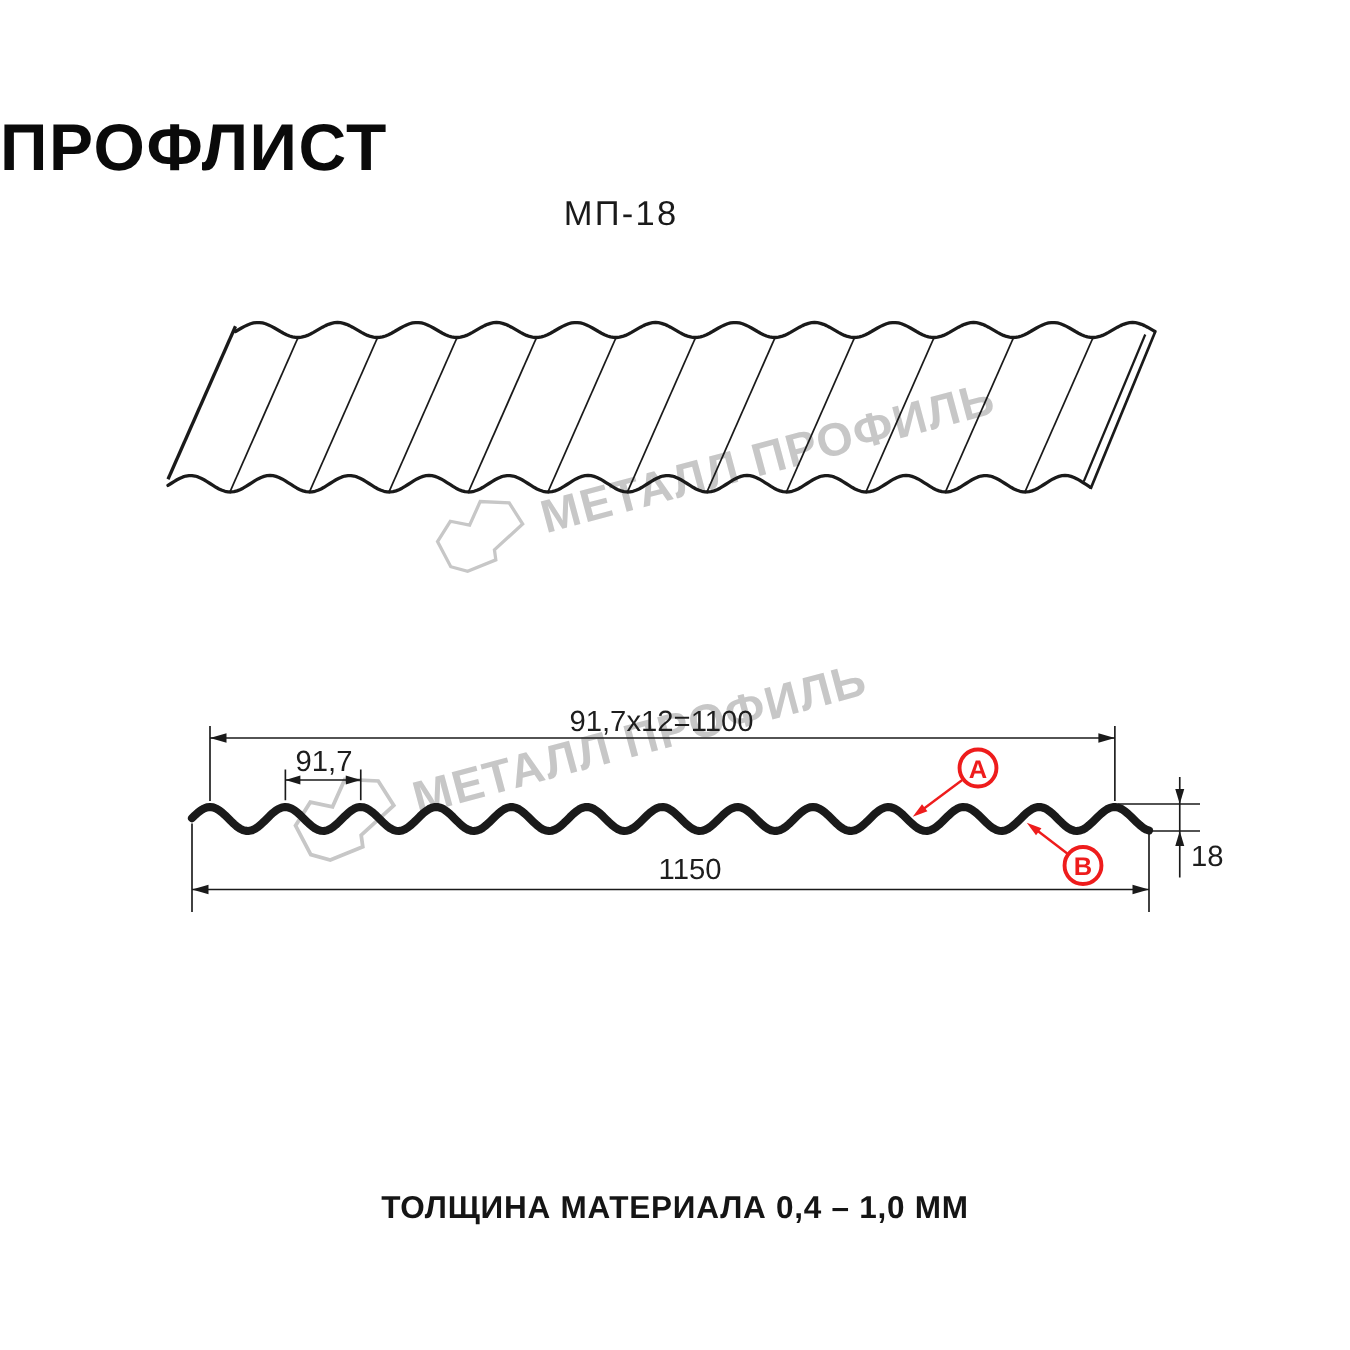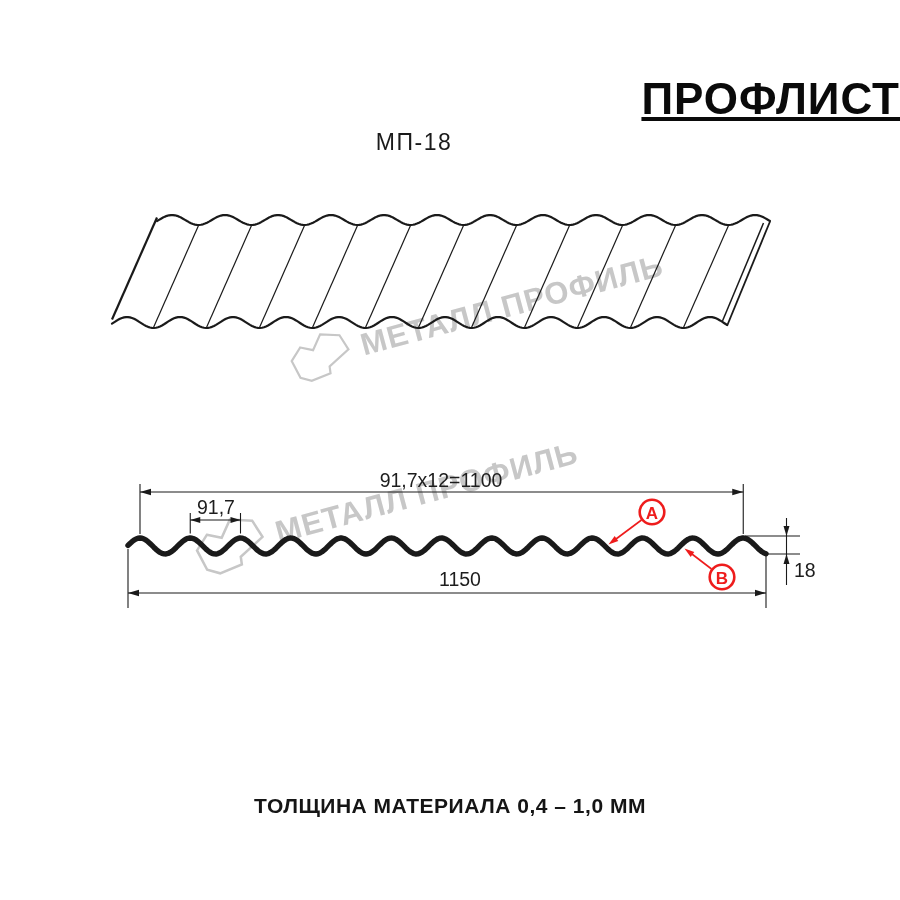--- a/index.html
+++ b/index.html
@@ -1,21 +1,21 @@
 <!DOCTYPE html>
 <html><head>
 <meta charset="utf-8">
 <style>
   html,body{margin:0;padding:0;background:#fff;}
   body{width:900px;height:900px;position:relative;overflow:hidden;
        font-family:"Liberation Sans",sans-serif;color:#111;}
   .abs{position:absolute;}
 
-  .page-title{left:0;top:74px;width:900px;text-align:right;
-    font-size:44px;font-weight:900;letter-spacing:1px;color:#0a0a0a;text-decoration:underline;}
+  .page-title{left:0;top:74px;width:900px;text-align:left;
+    font-size:44px;font-weight:900;letter-spacing:1px;color:#0a0a0a;}
   .product-code{left:0;top:129px;width:828px;text-align:center;
     font-size:23px;font-weight:500;letter-spacing:1.5px;color:#1a1a1a;}
 
   .wm{position:absolute;display:flex;align-items:center;gap:10px;
       transform:rotate(-15deg);transform-origin:0 50%;z-index:1;}
   .wm-text{font-size:31px;font-weight:bold;letter-spacing:1px;
       white-space:nowrap;color:#c7c7c7;}
   .wm-logo{fill:none;stroke:#c7c7c7;stroke-width:2.6;stroke-linejoin:miter;}
   #wm1{left:290px;top:339px;}
   #wm2{left:195px;top:525px;}

